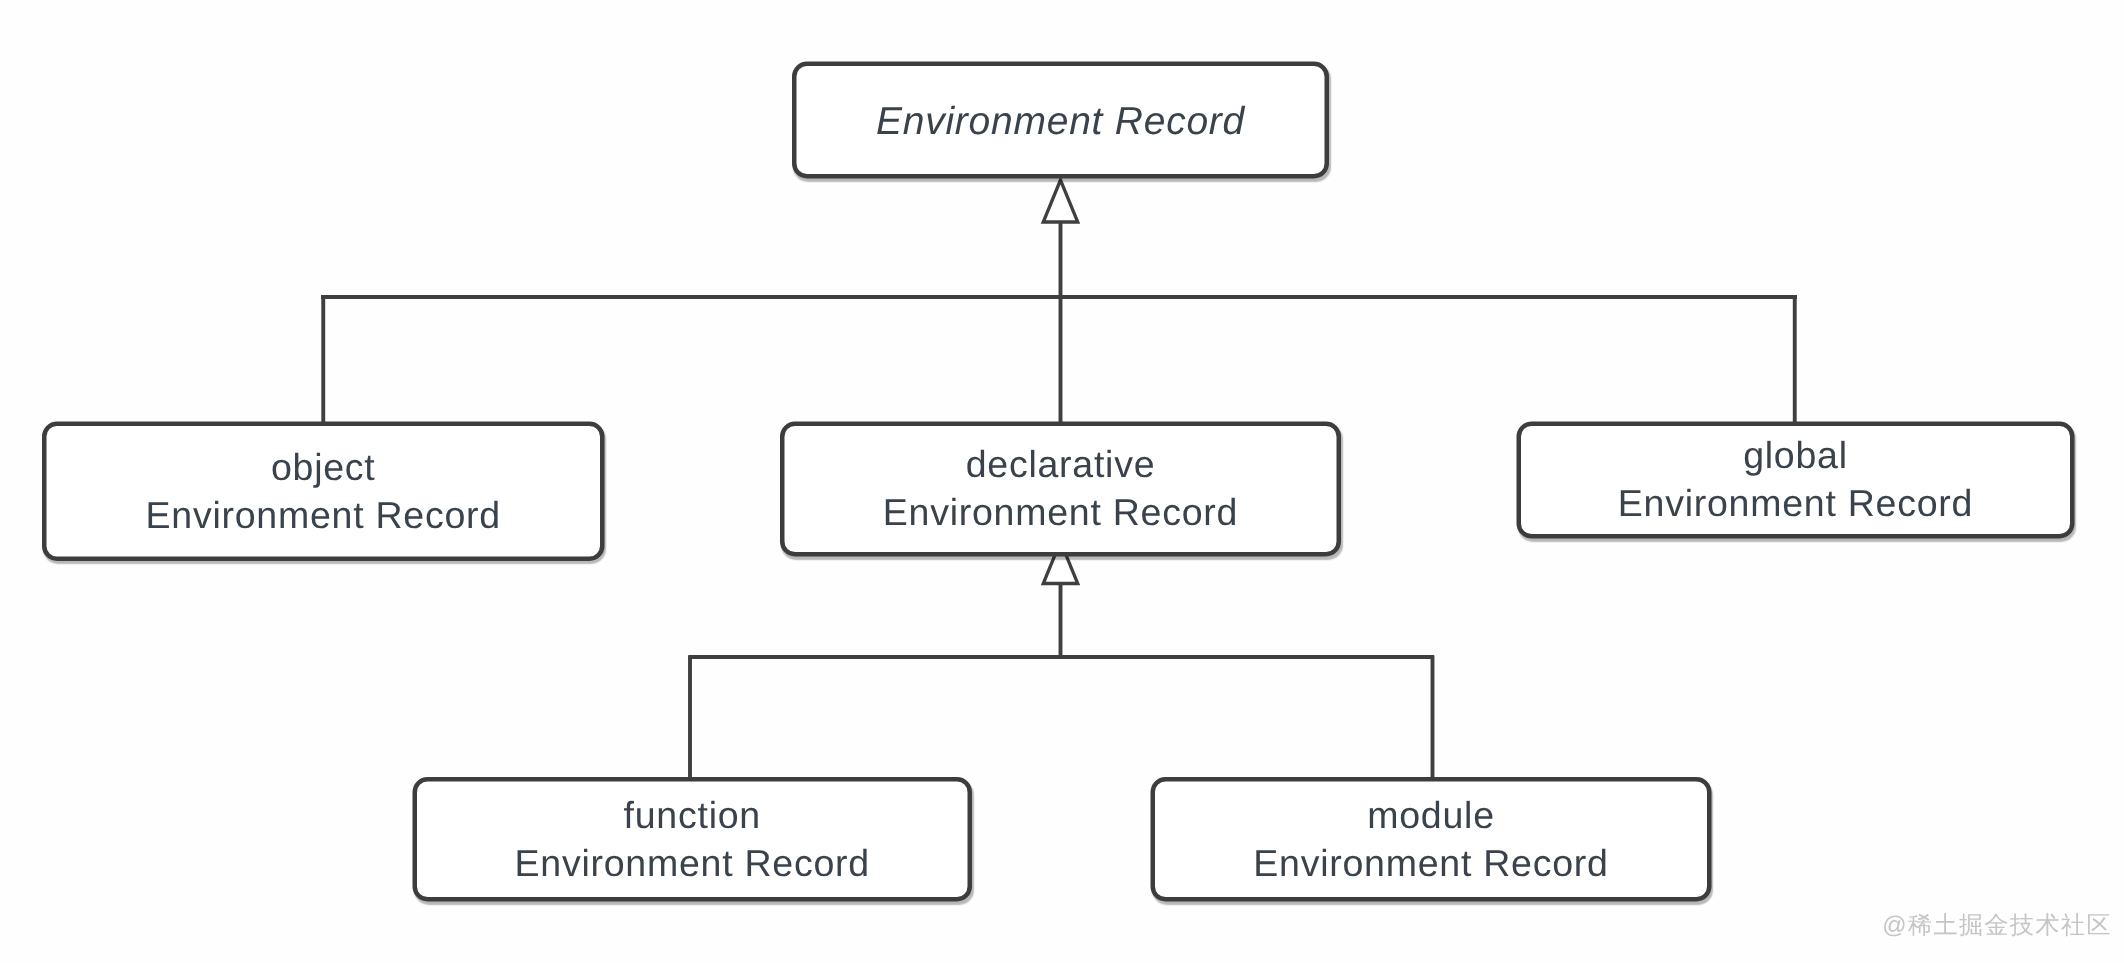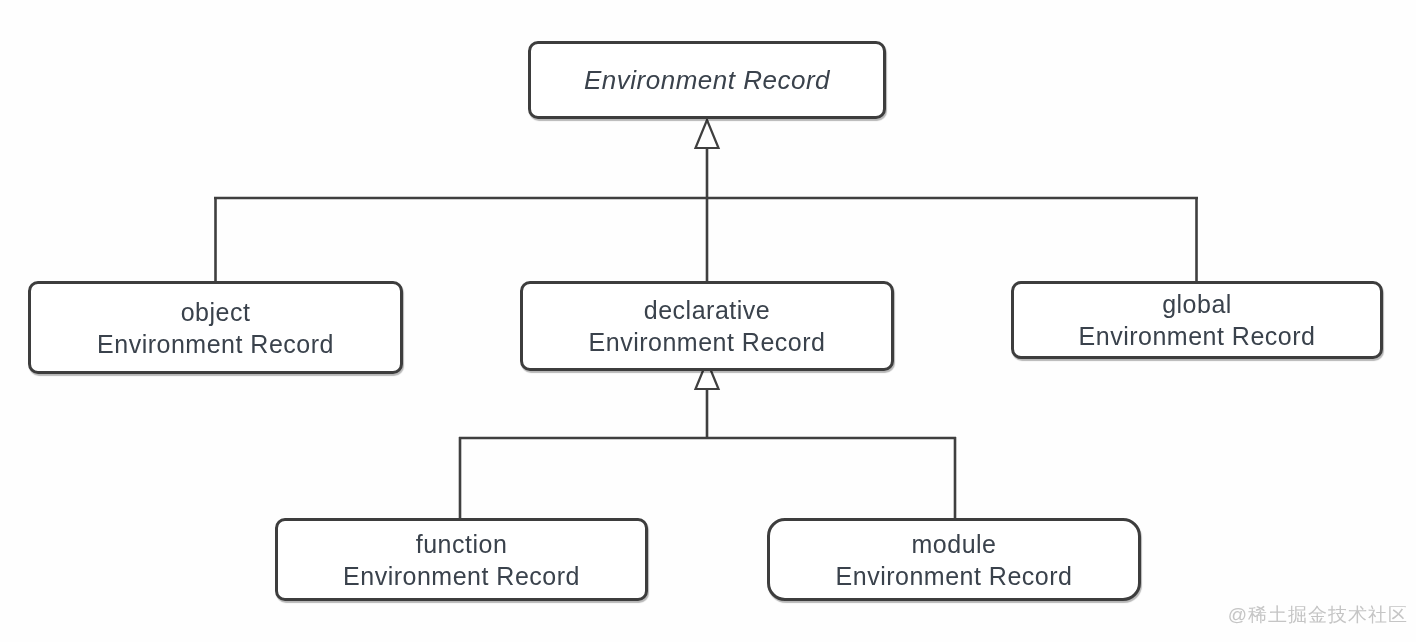--- a/index.html
+++ b/index.html
@@ -56,27 +56,27 @@
   }
   .node--root {
     font-style: italic;
     font-size: 26px;
   }
   .node--root   { left: 528px;  top: 41px;  width: 358px; height: 78px; }
   .node--object { left: 28px;   top: 281px; width: 375px; height: 93px; }
   .node--declarative { left: 520px; top: 281px; width: 374px; height: 90px; }
   .node--global { left: 1011px; top: 281px; width: 372px; height: 78px; }
   .node--function { left: 275px; top: 518px; width: 373px; height: 83px; }
-  .node--module   { left: 767px; top: 518px; width: 374px; height: 83px; border-radius: 18px; }
+  .node--module   { left: 767px; top: 518px; width: 374px; height: 83px; }
   .watermark {
     position: absolute;
     right: 8px;
     bottom: 14px;
     color: var(--watermark-color);
-    font-size: 19px;
+    font-size: 16px;
     letter-spacing: 1px;
     font-weight: 400;
   }
 </style>
 </head>
 <body>
 
 <div class="canvas">
 
   <svg class="connectors" viewBox="0 0 1416 642" xmlns="http://www.w3.org/2000/svg">

